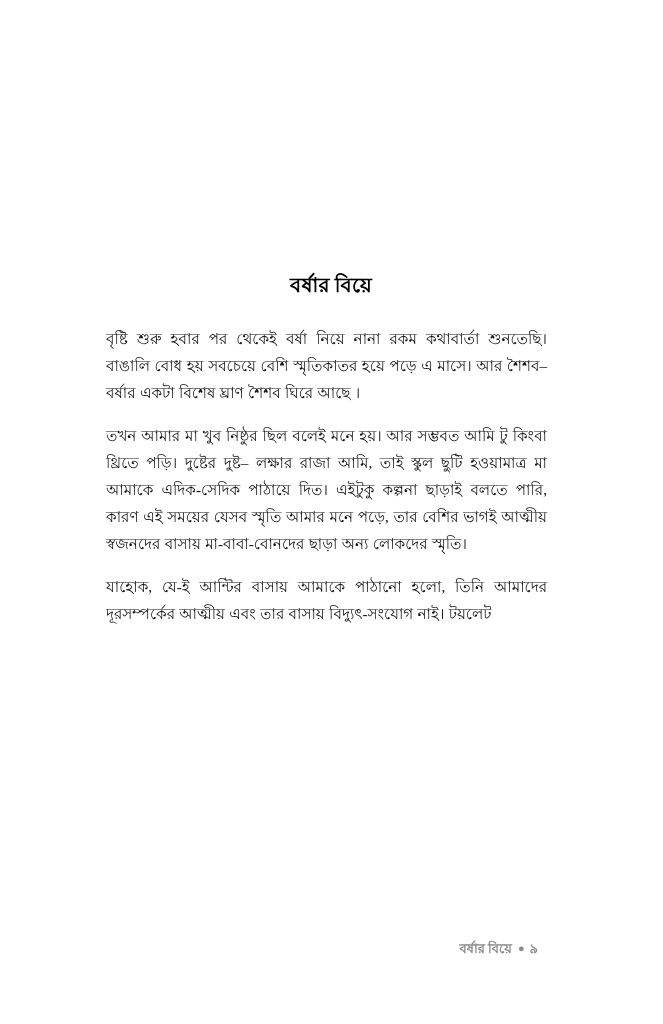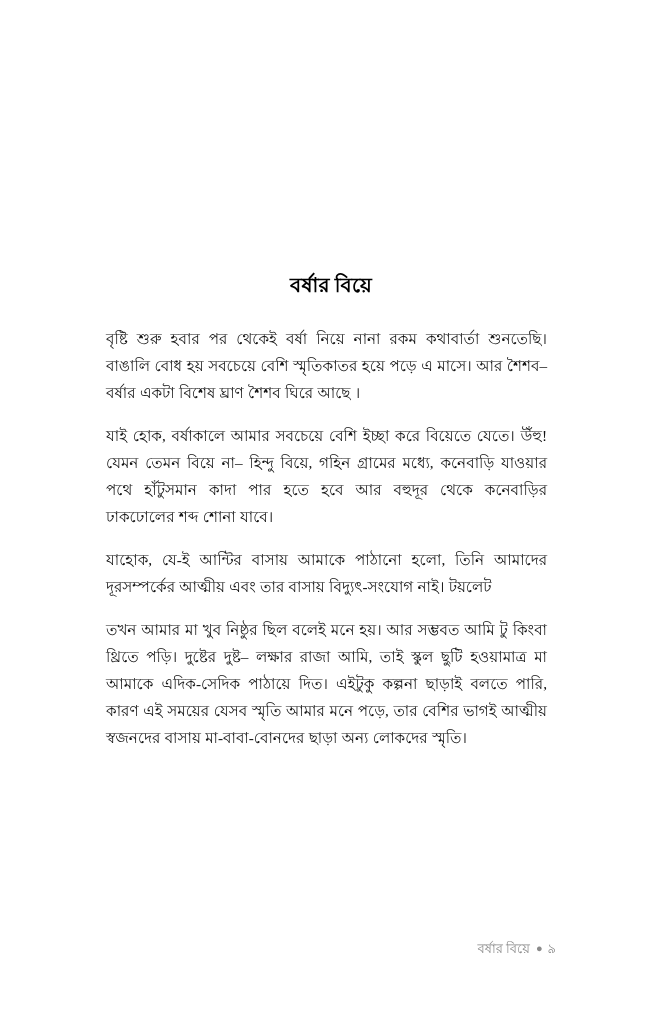--- a/index.html
+++ b/index.html
@@ -54,28 +54,29 @@
     word-spacing: 0.5px;
   }
 
   .body-paragraph:last-of-type {
     margin-bottom: 0;
   }
 
   
   .page-footer {
     position: absolute;
-    left: 106px;
+    left: 88px;
     top: 938px;
     width: 450px;
     text-align: right;
     font-size: 13px;
     line-height: 20px;
     color: #8a8a8a;
     white-space: nowrap;
+    font-weight: bold;
   }
 
   .footer-title {
     color: #8a8a8a;
   }
 
   .footer-separator {
     display: inline-block;
     margin: 0 5px 0 6px;
     color: #8a8a8a;
@@ -92,26 +93,25 @@
 
 <div class="page">
 
   <div class="text-column">
 
     <h1 class="chapter-title">বর্ষার বিয়ে</h1>
 
     <p class="body-paragraph">বৃষ্টি শুরু হবার পর থেকেই বর্ষা নিয়ে নানা রকম কথাবার্তা শুনতেছি। বাঙালি বোধ হয় সবচেয়ে বেশি স্মৃতিকাতর হয়ে পড়ে এ মাসে। আর শৈশব– বর্ষার একটা বিশেষ ঘ্রাণ শৈশব ঘিরে আছে ।</p>
 
 
-    <p class="body-paragraph">যাই হোক, বর্ষাকালে আমার সবচেয়ে বেশি ইচ্ছা করে বিয়েতে যেতে। উঁহু! যেমন তেমন বিয়ে না– হিন্দু বিয়ে, গহিন গ্রামের মধ্যে, কনেবাড়ি যাওয়ার পথে হাঁটুসমান কাদা পার হতে হবে আর বহুদূর থেকে কনেবাড়ির ঢাকঢোলের শব্দ শোনা যাবে।</p>
 
 
+    <p class="body-paragraph">তখন আমার মা খুব নিষ্ঠুর ছিল বলেই মনে হয়। আর সম্ভবত আমি টু কিংবা থ্রিতে পড়ি। দুষ্টের দুষ্ট– লক্ষার রাজা আমি, তাই স্কুল ছুটি হওয়ামাত্র মা আমাকে এদিক-সেদিক পাঠায়ে দিত। এইটুকু কল্পনা ছাড়াই বলতে পারি, কারণ এই সময়ের যেসব স্মৃতি আমার মনে পড়ে, তার বেশির ভাগই আত্মীয় স্বজনদের বাসায় মা-বাবা-বোনদের ছাড়া অন্য লোকদের স্মৃতি।</p>
+
     <p class="body-paragraph">যাহোক, যে-ই আন্টির বাসায় আমাকে পাঠানো হলো, তিনি আমাদের দূরসম্পর্কের আত্মীয় এবং তার বাসায় বিদ্যুৎ-সংযোগ নাই। টয়লেট</p>
-
-    <p class="body-paragraph">তখন আমার মা খুব নিষ্ঠুর ছিল বলেই মনে হয়। আর সম্ভবত আমি টু কিংবা থ্রিতে পড়ি। দুষ্টের দুষ্ট– লক্ষার রাজা আমি, তাই স্কুল ছুটি হওয়ামাত্র মা আমাকে এদিক-সেদিক পাঠায়ে দিত। এইটুকু কল্পনা ছাড়াই বলতে পারি, কারণ এই সময়ের যেসব স্মৃতি আমার মনে পড়ে, তার বেশির ভাগই আত্মীয় স্বজনদের বাসায় মা-বাবা-বোনদের ছাড়া অন্য লোকদের স্মৃতি।</p>
 
   </div>
 
   <div class="page-footer">
     <span class="footer-title">বর্ষার বিয়ে</span><span class="footer-separator">●</span><span class="footer-page-number">৯</span>
   </div>
 
 </div>
 
 </body></html>

